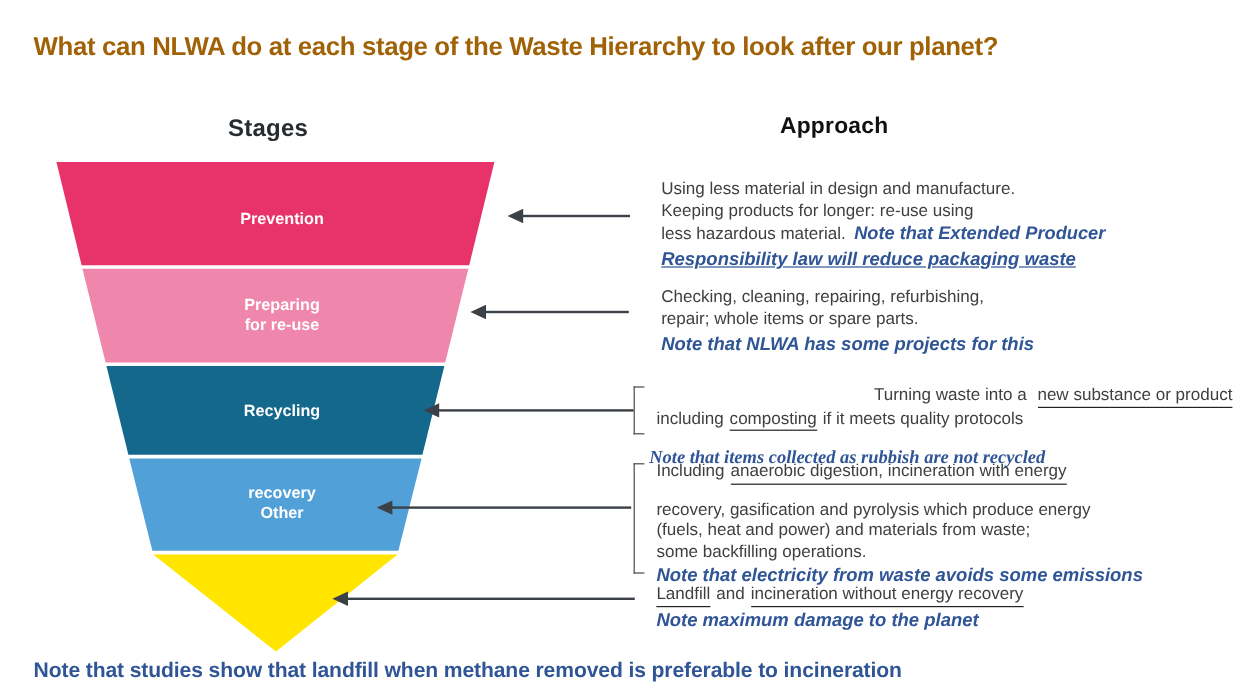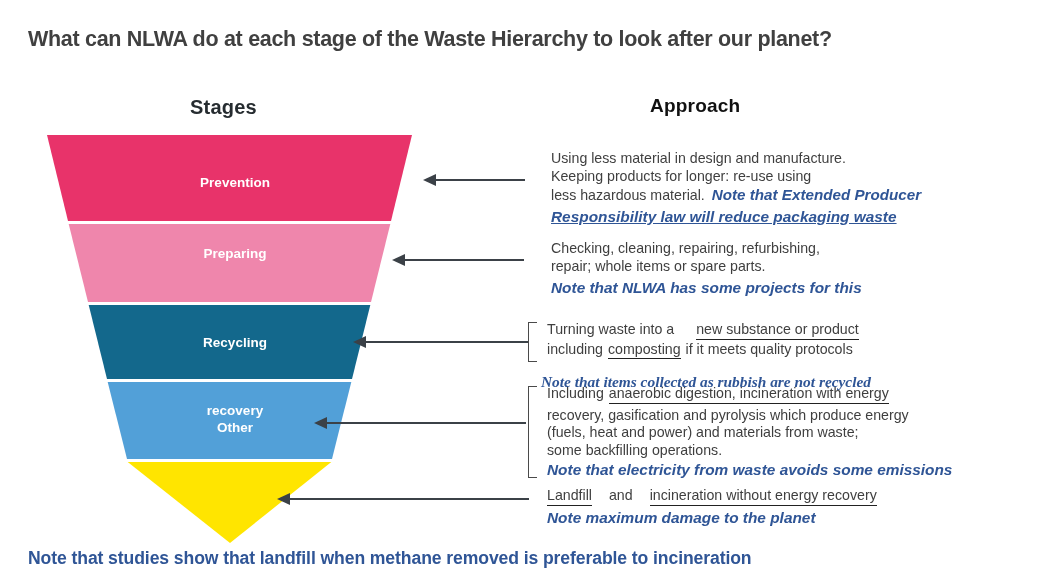--- a/index.html
+++ b/index.html
@@ -6,21 +6,21 @@
   html, body {
     width: 1040px; height: 569px;
     background: #ffffff;
     font-family: "Liberation Sans", sans-serif;
     overflow: hidden;
   }
   #stage { position: relative; width: 1040px; height: 569px; background:#fff; }
 
   .title {
     position: absolute; left: 28px; top: 27px;
-    font-size: 21.5px; font-weight: bold; color: #404040;
+    font-size: 21.5px; font-weight: bold; color: #a16207;
     letter-spacing: -0.3px; white-space: nowrap;
   }
 
   .col-head {
     position: absolute; font-weight: bold; color: #262c30;
     font-size: 20px; letter-spacing: .2px;
   }
   #stages-head { left: 190px; top: 96px; }
   #approach-head { left: 650px; top: 95px; font-size: 19px; color:#111; }
 
@@ -98,20 +98,21 @@
 
       <polygon points="107.7,382 351.3,382 332,459 127,459" fill="#52A0D8"></polygon>
 
       <polygon points="127.7,462 331.3,462 230,543" fill="#FFE500"></polygon>
     </svg>
 
     <div class="band-label" style="top:174px;">Prevention</div>
 
     <div class="band-label" style="top:245px;">
       <div>Preparing</div>
+      <div>for re-use</div>
     </div>
 
     <div class="band-label" style="top:334px;">Recycling</div>
 
     <div class="band-label" style="top:402px;">
       <div>recovery</div>
       <div>Other</div>
     </div>
 
   </div>
@@ -154,45 +155,45 @@
     <div class="note" style="margin-top:2px;text-decoration:underline;">Responsibility law will reduce packaging waste</div>
   </div>
 
   <div class="approach" style="left:551px; top:240px; width:470px;">
     <div class="body-line">Checking, cleaning, repairing, refurbishing,</div>
     <div class="body-line">repair; whole items or spare parts.</div>
     <div class="note" style="margin-top:3px;">Note that NLWA has some projects for this</div>
   </div>
 
   <div class="approach" style="left:547px; top:321px; width:480px;">
-    <div class="row-inline" style="gap:22px;">
+    <div class="row-inline" style="gap:9px;justify-content:flex-end;">
       <span class="body-line">Turning waste into a</span>
       <span class="body-line u">new substance or product</span>
     </div>
     <div class="row-inline" style="gap:5px; margin-top:1px;">
       <span class="body-line">including</span>
       <span class="body-line u">composting</span>
       <span class="body-line">if it meets quality protocols</span>
     </div>
     <div class="note" style="margin-top:13px; margin-left:-6px;font-family:Liberation Serif, serif;">Note that items collected as rubbish are not recycled</div>
   </div>
 
   <div class="approach" style="left:547px; top:385px; width:490px;">
     <div class="row-inline" style="gap:5px;">
       <span class="body-line">Including</span>
       <span class="body-line u">anaerobic digestion, incineration with energy</span>
     </div>
-    <div class="body-line" style="margin-top:3px;">recovery, gasification and pyrolysis which produce energy</div>
+    <div class="body-line" style="margin-top:13px;">recovery, gasification and pyrolysis which produce energy</div>
     <div class="body-line">(fuels, heat and power) and materials from waste;</div>
     <div class="body-line">some backfilling operations.</div>
     <div class="note" style="margin-top:1px;">Note that electricity from waste avoids some emissions</div>
   </div>
 
   <div class="approach" style="left:547px; top:487px; width:490px;">
-    <div class="row-inline" style="gap:17px;">
+    <div class="row-inline" style="gap:5px;">
       <span class="body-line u">Landfill</span>
       <span class="body-line">and</span>
       <span class="body-line u">incineration without energy recovery</span>
     </div>
     <div class="note" style="margin-top:2px;">Note maximum damage to the planet</div>
   </div>
 
   <div id="bottom-note">Note that studies show that landfill when methane removed is preferable to incineration</div>
 
 </div>

